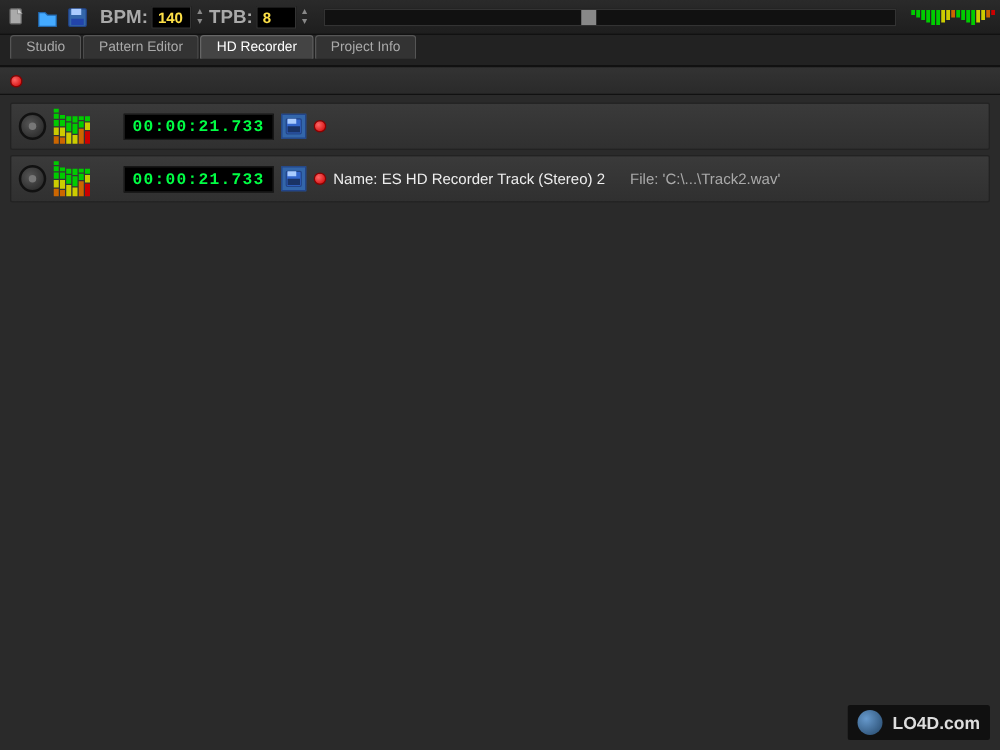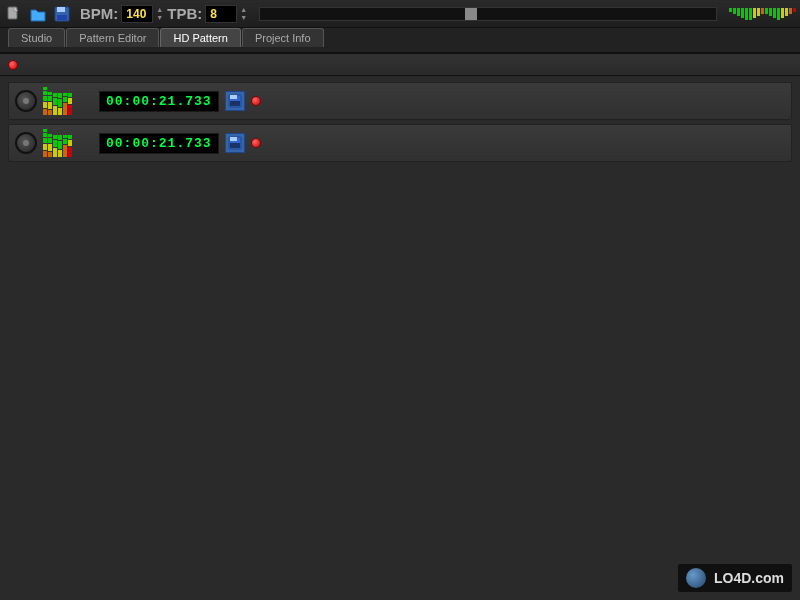--- a/index.html
+++ b/index.html
@@ -348,21 +348,21 @@
     <div class="level-bar-tb" style="background:#cccc00;height:10px"></div>
     <div class="level-bar-tb" style="background:#cccc00;height:8px"></div>
     <div class="level-bar-tb" style="background:#cc6600;height:6px"></div>
     <div class="level-bar-tb" style="background:#cc0000;height:4px"></div>
   </div>
 </div>
 
 <div class="tabs-bar">
   <div class="tab">Studio</div>
   <div class="tab">Pattern Editor</div>
-  <div class="tab active">HD Pattern</div>
+  <div class="tab active">HD Recorder</div>
   <div class="tab">Project Info</div>
 </div>
 
 <div class="content-area">
 
   <div class="record-bar">
     <div class="red-dot"></div>
   </div>
 
   <div class="track-list">
@@ -464,20 +464,25 @@
       <div class="save-icon-btn">
         <svg width="14" height="14" viewBox="0 0 14 14" fill="none">
           <rect x="1" y="1" width="12" height="12" rx="1" fill="#3366cc" stroke="#224488"></rect>
           <rect x="2" y="1" width="7" height="4" fill="#aaccff"></rect>
           <rect x="2" y="7" width="10" height="5" fill="#1a3366"></rect>
         </svg>
       </div>
 
       <div class="track-rec-dot"></div>
 
+      <div class="track-info">
+        <span class="track-name">Name: ES HD Recorder Track (Stereo) 2</span>
+        &nbsp;&nbsp;&nbsp;&nbsp;
+        <span class="track-file">File: 'C:\...\Track2.wav'</span>
+      </div>
     </div>
 
   </div>
 </div>
 
 <div class="watermark" style="position:fixed;bottom:8px;right:8px;background:rgba(0,0,0,0.6);padding:4px 8px;border-radius:2px;display:flex;align-items:center;gap:4px;">
   <div class="watermark-globe"></div>
   <span class="watermark-text">LO4D.com</span>
 </div>
 

